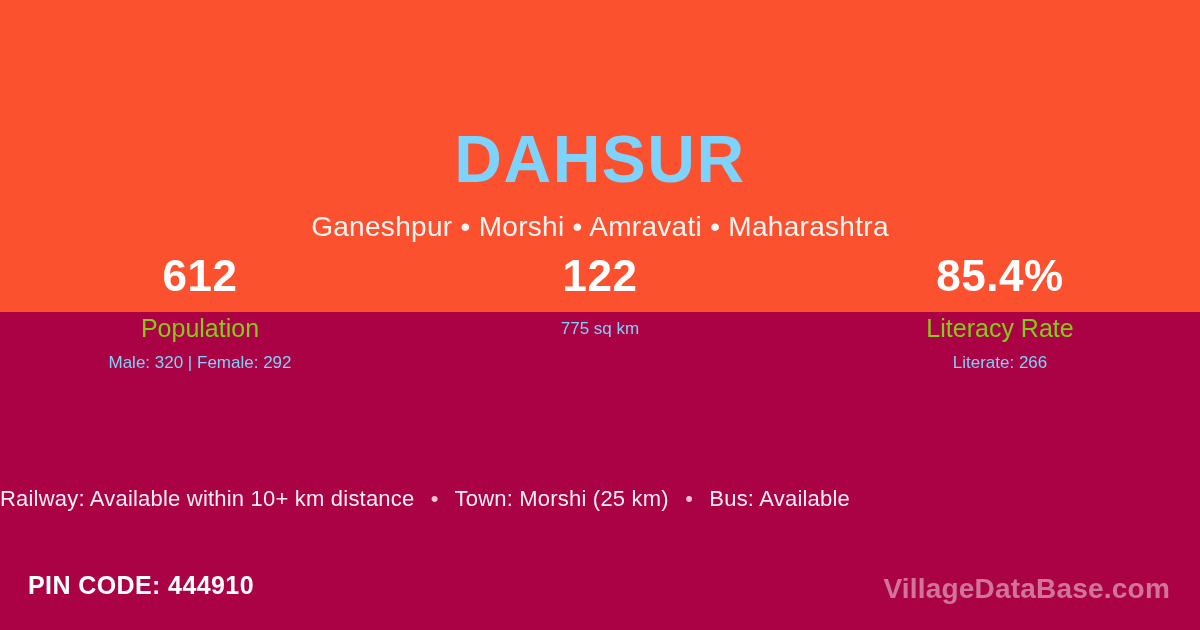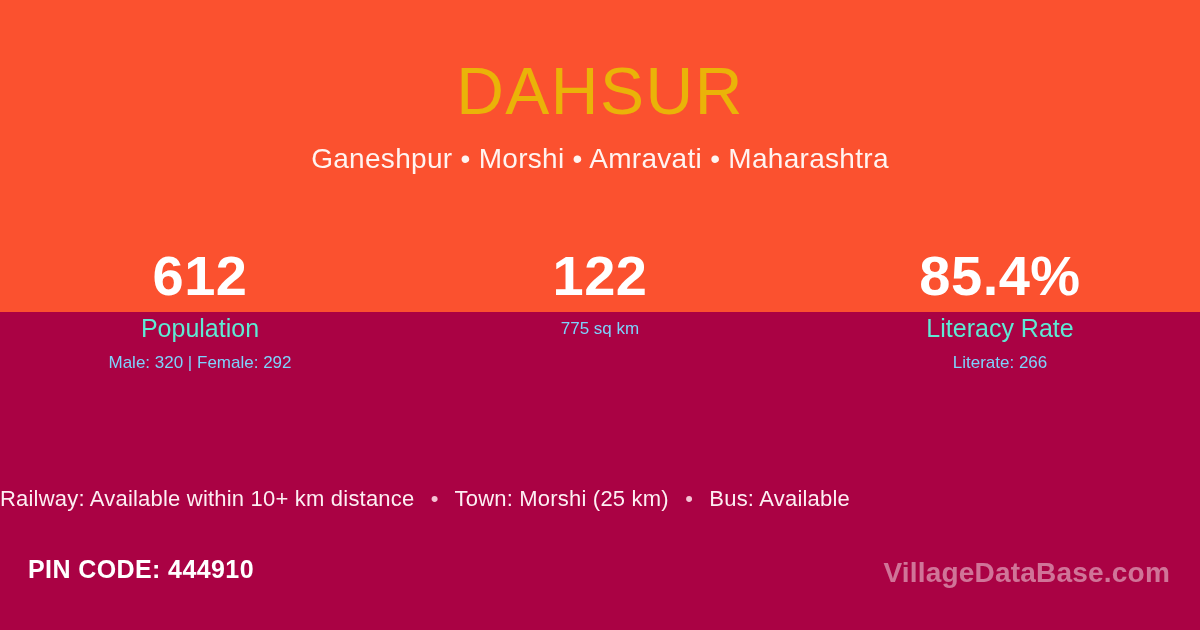--- a/index.html
+++ b/index.html
@@ -36,26 +36,26 @@
   .header {
     position: absolute;
     left: 0;
     top: 0;
     width: 1200px;
     text-align: center;
     z-index: 3;
   }
   .village-title {
     margin: 0;
-    padding-top: 52px;
+    padding-top: 120px;
     font-size: 66px;
     line-height: 78px;
-    font-weight: 400;
+    font-weight: 700;
     letter-spacing: 1.5px;
-    color: #eab308;
+    color: #7dd3fc;
     font-family: "Liberation Sans", sans-serif;
   }
   .village-subtitle {
     margin: 0;
     padding-top: 12px;
     font-size: 28px;
     line-height: 34px;
     font-weight: 400;
     color: #FFF4F1;
     letter-spacing: 0.3px;
@@ -68,32 +68,32 @@
     top: 243px;
     width: 1200px;
     display: flex;
     z-index: 4;
   }
   .stat {
     flex: 1 1 33.3333%;
     text-align: center;
   }
   .stat-value {
-    font-size: 56px;
+    font-size: 44px;
     line-height: 66px;
     font-weight: 700;
     color: #FFFFFF;
     letter-spacing: 0.5px;
   }
   .stat-label {
     margin-top: 4px;
     font-size: 25px;
     line-height: 30px;
     font-weight: 400;
-    color: #5eead4;
+    color: #84cc16;
   }
   .stat-sub {
     margin-top: 9px;
     font-size: 17px;
     line-height: 21px;
     font-weight: 400;
     color: #7dd3fc;
   }
 
   
@@ -112,21 +112,21 @@
   .facilities .sep {
     display: inline-block;
     padding: 0 10px;
     color: #F4C3D4;
   }
 
   
   .footer {
     position: absolute;
     left: 0;
-    bottom: 16px;
+    bottom: 0;
     width: 1200px;
     height: 74px;
     z-index: 4;
   }
   .pin-code {
     position: absolute;
     left: 28px;
     top: 14px;
     font-size: 25px;
     line-height: 30px;

